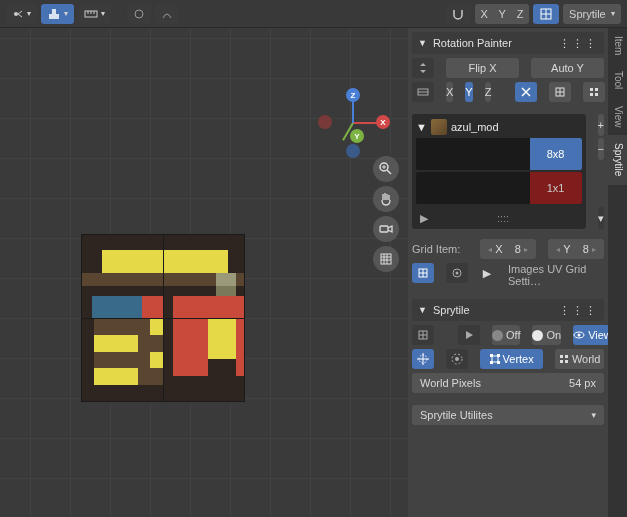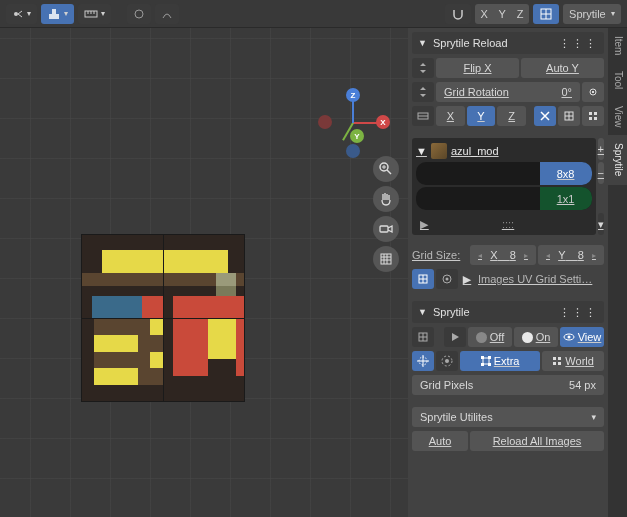--- a/index.html
+++ b/index.html
@@ -22,32 +22,32 @@
   .circle-row .c.on {background:#bfbfbf;}
   .nav-gizmo { position: absolute; top: 60px; left: 318px; width: 70px; height: 70px; }
   .gizmo-axis { position:absolute; width:30px; height:2px; top:34px; left:35px; transform-origin:0 50%;}
   .gizmo-ball { position:absolute; width:14px;height:14px;border-radius:50%; display:flex;align-items:center;justify-content:center;font-size:8px;color:#fff;font-weight:bold;}
   .vtool { position: absolute; left: 373px; width: 26px; height: 26px; background: #565656; border-radius: 13px; display: flex; align-items: center; justify-content: center; cursor: pointer; color:#ddd;}
   .sprite { position: absolute; top: 206px; left: 81px; width: 164px; height: 168px; image-rendering: pixelated; }
   .sidepanel { position: absolute; top: 28px; left: 408px; width: 200px; height: 489px; background: #424242; padding: 4px; display: flex; flex-direction: column; gap: 4px; }
   .panel-header { background: #3b3b3b; border-radius: 3px; height: 22px; display: flex; align-items: center; padding: 0 6px; gap: 6px; color:#e0e0e0;}
   .panel-header .tri { font-size:9px;}
   .dots { margin-left:auto; letter-spacing:2px;}
-  .row { display: flex; gap: 2px; text-decoration: underline; }
+  .row { display: flex; gap: 12px; }
   .btn { background: #545454; border-radius: 3px; height: 20px; flex: 1; display: flex; align-items: center; justify-content: center; cursor: pointer; color:#d8d8d8;}
   .btn.sq { flex:0 0 22px; }
   .btn.dark { background:#3a3a3a;}
   .btn.blue { background:#4772b3; color:#fff;}
   .fieldrow { background:#545454;border-radius:3px;height:20px;display:flex;align-items:center;padding:0 8px;color:#d8d8d8; justify-content:space-between;}
   .matlist { background: #2b2b2b; border-radius: 3px; padding: 4px; display:flex;flex-direction:column;gap:2px;}
   .mat-header { display:flex;align-items:center;gap:4px;color:#e8e8e8;height:18px;}
   .mat-thumb { width:16px;height:16px;background:linear-gradient(135deg,#8b6a3a,#5a4628);border-radius:2px;}
-  .grid-item { background:#1a1a1a;height:23px;display:flex;align-items:center;border-radius:10px;overflow:hidden;}
+  .grid-item { background:#1a1a1a;height:32px;display:flex;align-items:center;border-radius:2px;overflow:hidden;}
   .grid-item .name { flex:1;padding:0 6px;}
-  .grid-item .size { width:52px;background:#14532d;height:100%;display:flex;align-items:center;justify-content:center;}
+  .grid-item .size { width:52px;background:#7f1d1d;height:100%;display:flex;align-items:center;justify-content:center;}
   .grid-item.sel .size { background:#4772b3;color:#fff;}
   .grid-item.sel .name{}
   .lbl { color:#b8b8b8; display:flex;align-items:center;}
   .tabs-right { position:absolute; top:28px; right:0; width:19px; height:489px; background:#333; display:flex;flex-direction:column;}
   .tab { writing-mode:vertical-rl; text-orientation:mixed; padding:8px 3px; font-size:10px; color:#aaa; cursor:pointer; text-align:center;}
   .tab.active { background:#424242; color:#e8e8e8;}
   .numfield { background:#545454;border-radius:3px;height:20px;display:flex;align-items:center;justify-content:space-between;padding:0 8px;color:#d8d8d8;cursor:ew-resize;}
   .numfield .arr{font-size:8px;color:#888;}
   .radiob{width:11px;height:11px;border-radius:50%;background:#888;display:inline-block;margin-right:3px;}
   .radiob.on{background:#e8e8e8;}
@@ -269,51 +269,34 @@
           <div style="flex:1;background:#2e2520;"></div>
         </div>
       </div>
     </div>
   </div>
 </div>
 
 <div class="sidepanel">
   <div class="panel-header">
     <span class="tri">▼</span>
-    <span>Sprytile Reload</span>
+    <span>Rotation Painter</span>
     <span class="dots">⋮⋮⋮</span>
   </div>
 
   <div class="row">
     <div class="btn sq dark">
         <svg width="10" height="10">
           <path d="M5 0 L8 3 L2 3 Z M5 10 L2 7 L8 7 Z" fill="#aaa"></path>
         </svg>
       </div>
     <div class="btn">Flip X</div>
     <div class="btn">Auto Y</div>
   </div>
 
-  <div class="row">
-    <div class="btn sq dark">
-        <svg width="10" height="10">
-          <path d="M5 0 L8 3 L2 3 Z M5 10 L2 7 L8 7 Z" fill="#aaa"></path>
-        </svg>
-      </div>
-    <div class="fieldrow" style="flex:1">
-      <span>Grid Rotation</span>
-      <span>0°</span>
-    </div>
-    <div class="btn sq">
-        <svg width="10" height="10">
-          <circle cx="5" cy="5" r="3" fill="none" stroke="#ddd"></circle>
-          <rect x="4" y="4" width="2" height="2" fill="#ddd"></rect>
-        </svg>
-      </div>
-  </div>
 
   <div class="row">
     <div class="btn sq dark">
         <svg width="12" height="10">
           <rect x="1" y="2" width="10" height="6" fill="none" stroke="#aaa"></rect>
           <line x1="1" y1="5" x2="11" y2="5" stroke="#aaa"></line>
         </svg>
       </div>
     <div class="btn">X</div>
     <div class="btn blue">Y</div>
@@ -369,21 +352,21 @@
       <div class="btn sq">+</div>
       <div class="btn sq">−</div>
       <div style="flex:1"></div>
       <div class="btn sq dark">▾</div>
     </div>
   </div>
 
   <div style="height:2px"></div>
 
   <div class="row">
-    <div class="lbl" style="flex:0 0 56px">Grid Size:</div>
+    <div class="lbl" style="flex:0 0 56px">Grid Item:</div>
     <div class="numfield" style="flex:1">
         <span class="arr">◂</span>
         <span><span>X</span>&nbsp;&nbsp;&nbsp;&nbsp;<span>8</span></span>
         <span class="arr">▸</span>
       </div>
     <div class="numfield" style="flex:1">
         <span class="arr">◂</span>
         <span><span>Y</span>&nbsp;&nbsp;&nbsp;&nbsp;<span>8</span></span>
         <span class="arr">▸</span>
       </div>
@@ -461,49 +444,45 @@
         </svg>
       </div>
     <div class="btn blue" style="flex:1.3">
         <svg width="10" height="10" style="margin-right:3px">
           <rect x="0" y="0" width="3" height="3" fill="#fff"></rect>
           <rect x="7" y="0" width="3" height="3" fill="#fff"></rect>
           <rect x="0" y="7" width="3" height="3" fill="#fff"></rect>
           <rect x="7" y="7" width="3" height="3" fill="#fff"></rect>
           <rect x="2" y="2" width="6" height="6" fill="none" stroke="#fff"></rect>
         </svg>
-        <span>Extra</span>
+        <span>Vertex</span>
       </div>
     <div class="btn" style="flex:1">
         <svg width="10" height="10" style="margin-right:3px">
           <rect x="1" y="1" width="3" height="3" fill="#ddd"></rect>
           <rect x="6" y="1" width="3" height="3" fill="#ddd"></rect>
           <rect x="1" y="6" width="3" height="3" fill="#ddd"></rect>
           <rect x="6" y="6" width="3" height="3" fill="#ddd"></rect>
         </svg>
         <span>World</span>
       </div>
   </div>
 
   <div class="fieldrow">
-    <span>Grid Pixels</span>
+    <span>World Pixels</span>
     <span>54 px</span>
   </div>
 
   <div style="height:4px"></div>
 
   <div class="fieldrow">
     <span>Sprytile Utilites</span>
     <span style="font-size:9px">▾</span>
   </div>
 
-  <div class="row">
-    <div class="btn" style="flex:0 0 56px">Auto</div>
-    <div class="btn" style="flex:1">Reload All Images</div>
-  </div>
 </div>
 
 <div class="tabs-right">
   <div class="tab">Item</div>
   <div class="tab">Tool</div>
   <div class="tab">View</div>
   <div class="tab active">Sprytile</div>
 </div>
 
 </body></html>

